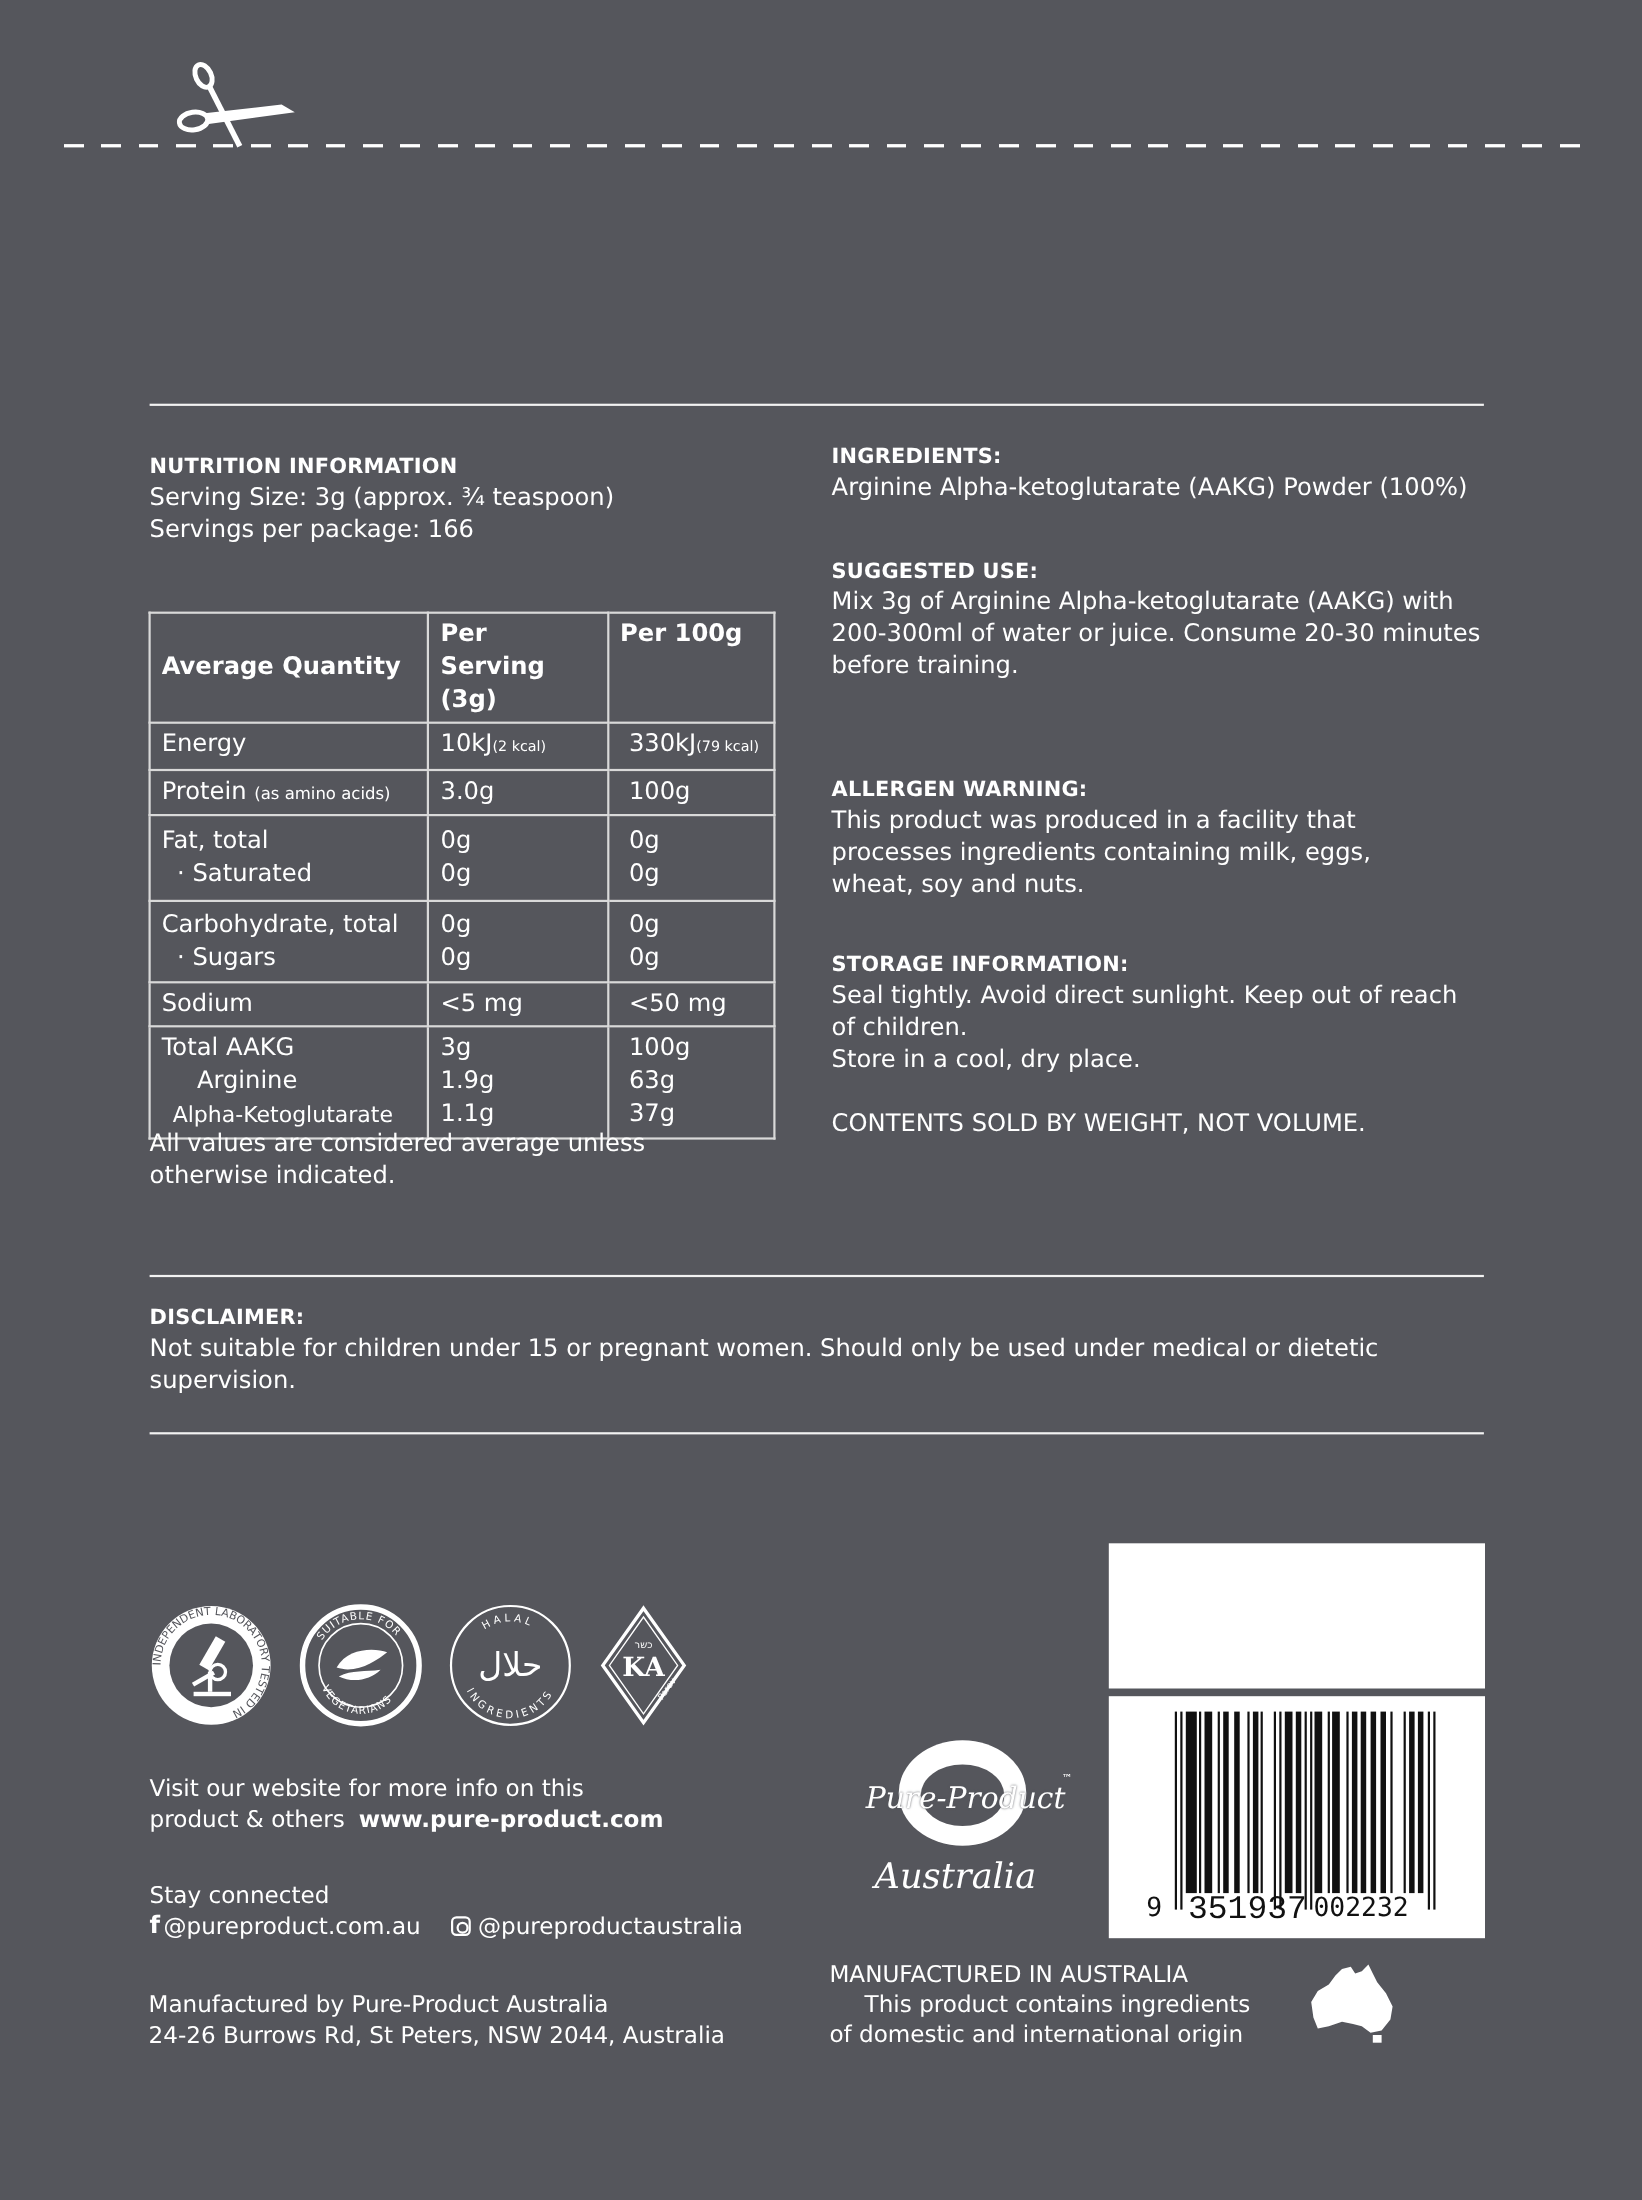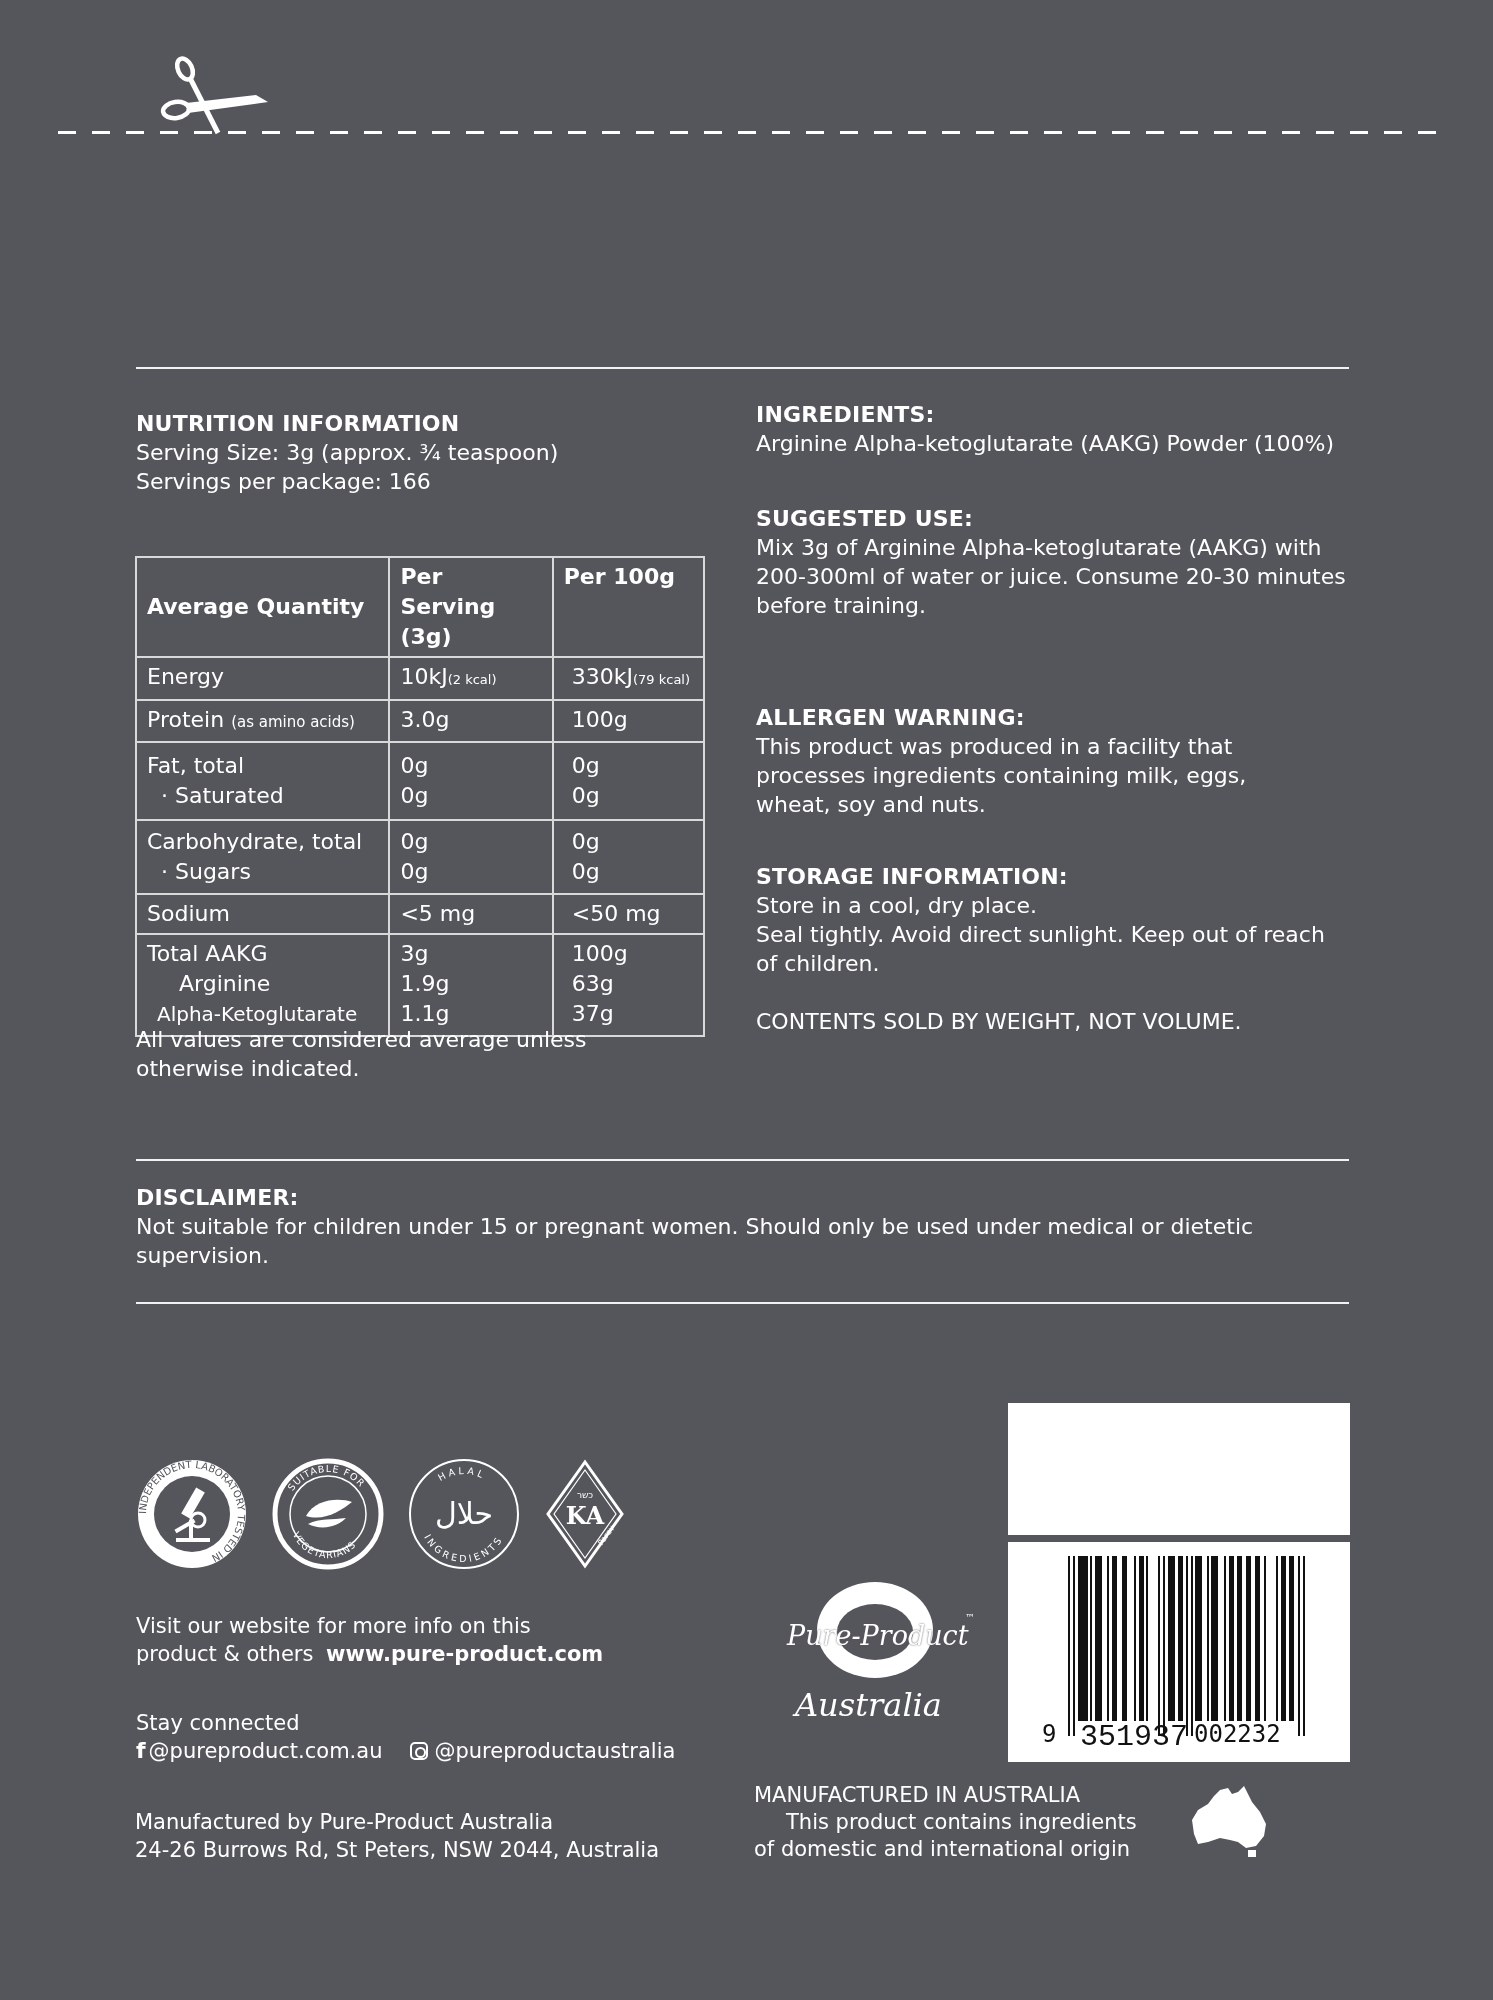--- a/index.html
+++ b/index.html
@@ -10,21 +10,21 @@
     font-family: "DejaVu Sans", "Liberation Sans", sans-serif;
     position: relative;
     overflow: hidden;
   }
   .abs { position: absolute; }
   .rule { position: absolute; left: 136px; width: 1213px; height: 2px; background: #f2f2f2; }
   .dash-line {
     position: absolute; left: 58px; top: 131px; width: 1380px; height: 3px;
     background-image: repeating-linear-gradient(to right, #fff 0 18px, transparent 18px 34px);
   }
-  .h-bold { font-weight: bold; font-size: 22px; letter-spacing: 0.2px; margin: 0; line-height: 28px; }
+  .h-bold { font-weight: bold; font-size: 19px; letter-spacing: 0.2px; margin: 0; line-height: 28px; }
   .txt { font-size: 22px; line-height: 29px; font-weight: normal; margin: 0; }
   .txt-sm { font-size: 21px; line-height: 28px; }
   
   table.nut {
     position: absolute; left: 135px; top: 556px;
     border-collapse: collapse; width: 570px;
     font-size: 22px; color: #fff;
   }
   table.nut td, table.nut th {
     border: 2px solid #d9d9d9;
@@ -151,22 +151,22 @@
   <p class="txt">Mix 3g of Arginine Alpha-ketoglutarate (AAKG) with 200-300ml of water or juice. Consume 20-30 minutes before training.</p>
 </div>
 
 <div class="abs" style="left:756px;top:704px;width:560px;">
   <p class="h-bold">ALLERGEN WARNING:</p>
   <p class="txt">This product was produced in a facility that processes ingredients containing milk, eggs, wheat, soy and nuts.</p>
 </div>
 
 <div class="abs" style="left:756px;top:863px;width:580px;">
   <p class="h-bold">STORAGE INFORMATION:</p>
+  <p class="txt">Seal tightly. Avoid direct sunlight. Keep out of reach of children.</p>
   <p class="txt">Store in a cool, dry place.</p>
-  <p class="txt">Seal tightly. Avoid direct sunlight. Keep out of reach of children.</p>
   <p class="txt" style="margin-top:29px;">CONTENTS SOLD BY WEIGHT, NOT VOLUME.</p>
 </div>
 
 <div class="rule" style="top:1159px;"></div>
 <div class="abs" style="left:136px;top:1184px;width:1213px;">
   <p class="h-bold">DISCLAIMER:</p>
   <p class="txt" style="width:1150px;">Not suitable for children under 15 or pregnant women. Should only be used under medical or dietetic supervision.</p>
 </div>
 <div class="rule" style="top:1302px;"></div>
 

